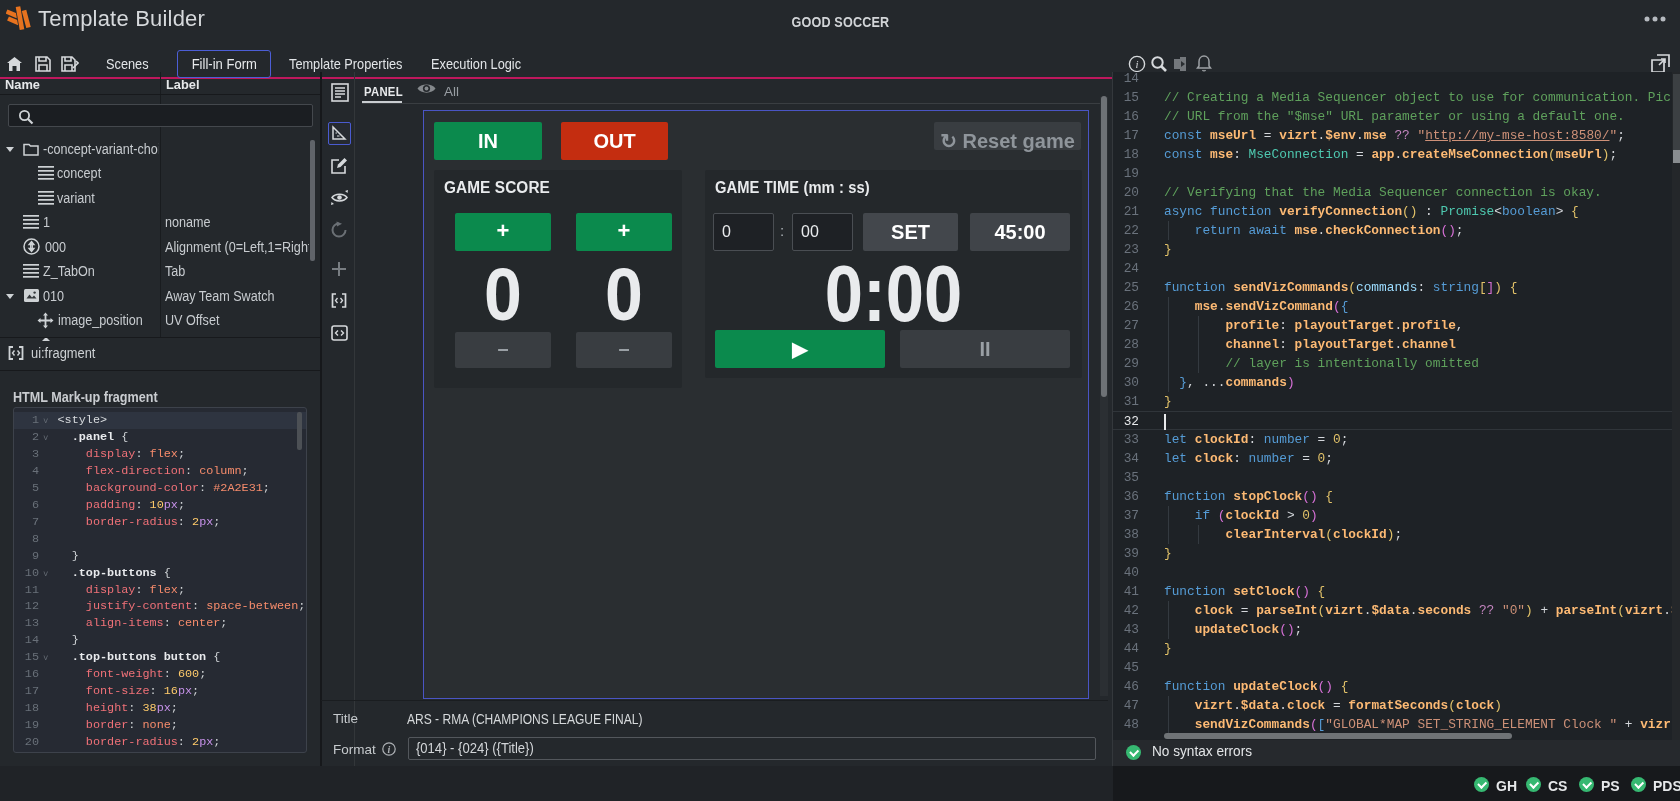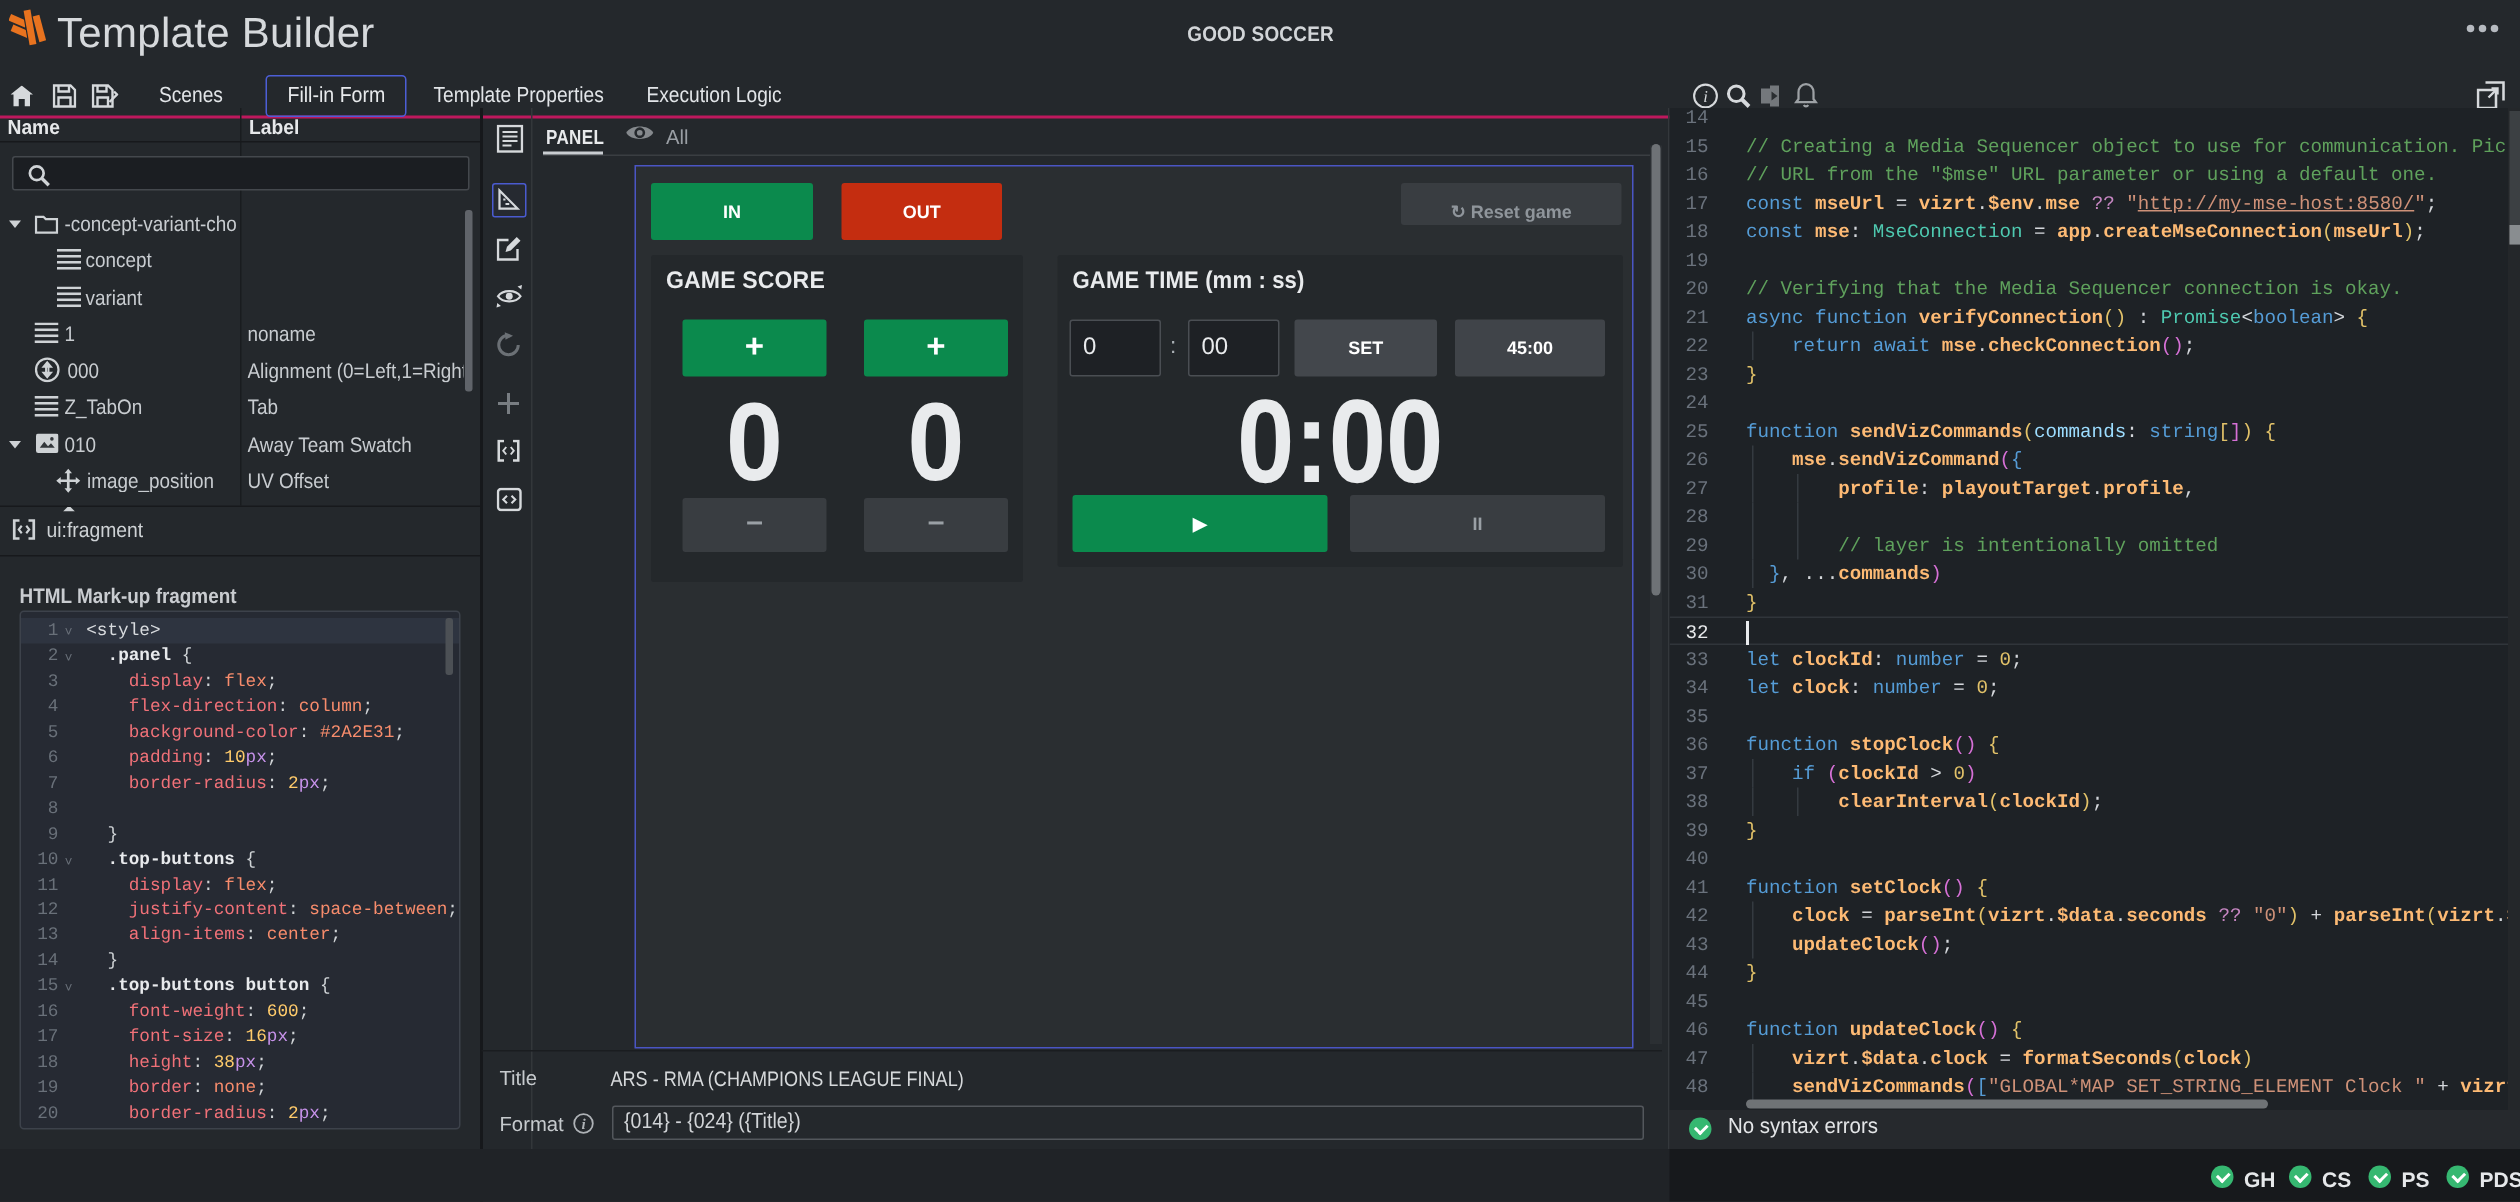--- a/index.html
+++ b/index.html
@@ -2,21 +2,21 @@
 <html><head>
 <meta charset="utf-8">
 <style>
   * { margin:0; padding:0; box-sizing:border-box; }
   html,body { width:1680px; height:801px; overflow:hidden; }
   body { background:#24282c; font-family:"Liberation Sans", sans-serif; position:relative; }
   .abs { position:absolute; }
   svg { display:block; }
   
   #topbar { left:0; top:0; width:1680px; height:40px; }
-  #apptitle { left:38px; top:6px; font-size:28px; color:#d6d9dc; font-weight:400; letter-spacing:0.2px;text-align:right; }
+  #apptitle { left:38px; top:6px; font-size:22px; color:#d6d9dc; font-weight:400; letter-spacing:0.2px;text-align:right; }
   #doctitle { left:0; top:14px; width:1680px; text-align:center; font-size:14px; font-weight:700; color:#d2d5d8; letter-spacing:0.2px; }
   
   
   #toolbar2 { left:0; top:48px; width:1680px; height:31px; border-bottom:2px solid #be185d; }
   .navtab { position:absolute; top:3px; height:26px; line-height:26px; font-size:14.5px; color:#e2e5e8; transform:scaleX(0.88); transform-origin:0 50%; }
   #fillin { left:177px; top:2px; width:94px; height:28px; border:1px solid #4c5ed6; border-radius:3px; text-align:center; line-height:26px; font-size:14.5px; color:#e8eaec; }
   #fillin span { display:inline-block; transform:scaleX(0.9); }
   
   #leftpanel { left:0; top:72px; width:320px; height:729px; }
   .hdrlabel { font-size:13.5px; font-weight:700; color:#e6e8ea; transform:scaleX(0.95); transform-origin:0 50%; }
@@ -26,21 +26,21 @@
   .caret { position:absolute; left:6px; top:10px; width:0; height:0; border-left:4.5px solid transparent; border-right:4.5px solid transparent; border-top:5.5px solid #ced2d5; }
   
   .cm { font-family:"Liberation Mono", monospace; white-space:pre; }
   
   #midtools { left:320px; top:72px; width:35px; height:729px; border-left:2px solid #16181b; border-right:1px solid #33373a; }
   #midarea { left:355px; top:72px; width:753px; height:729px; }
   #paneltab { left:9px; top:11.5px; font-size:13.5px; font-weight:700; color:#e8eaec; letter-spacing:0.3px; transform:scaleX(0.84); transform-origin:0 50%; }
   #tabline { left:7px; top:29px; width:40px; height:2.5px; background:#c9cdd1; }
   #tabsep { left:7px; top:30.6px; width:745px; height:1px; background:#3a3e42; }
   #panelwrap { left:68px; top:38px; width:666px; height:589px; border:1px solid #4a55c4; background:#2a2e31; }
-  .btn { position:absolute; border-radius:2px; font-weight:700; font-size:12px; text-align:center; color:#fff; }
+  .btn { position:absolute; border-radius:2px; font-weight:700; font-size:20px; text-align:center; color:#fff; }
   .green { background:#0b8a4d; }
   .red { background:#c42d10; }
   .gray { background:#393d41; color:#9aa0a5; }
   .subpanel { position:absolute; background:#24282b; border-radius:2px; }
   .sublabel { position:absolute; font-size:16px; font-weight:700; color:#e9ebed; letter-spacing:0.1px; }
   .bignum { position:absolute; font-weight:700; color:#e9ebed; }
   .tinput { position:absolute; background:#1e2125; border:1px solid #4a4e53; border-radius:2px; color:#e9ebed; font-size:16px; padding-left:8px; line-height:36px; }
   
   #editor { left:1113px; top:72px; width:567px; height:668px; background:#1e2226; overflow:hidden; }
   #editor .line { position:absolute; left:0; height:19px; line-height:19px; font-size:12.8px; width:900px; }
@@ -349,21 +349,21 @@
 <div class="line" style="top:73.3px"><span class="ln">18</span><span class="code"><i class="kw">const </i><i class="id">mse</i><i class="pl">: </i><i class="ty">MseConnection</i><i class="pl"> = </i><i class="id">app</i><i class="pl">.</i><i class="id">createMseConnection</i><i class="gd">(</i><i class="id">mseUrl</i><i class="gd">)</i><i class="pl">;</i></span></div>
 <div class="line" style="top:92.3px"><span class="ln">19</span><span class="code"></span></div>
 <div class="line" style="top:111.3px"><span class="ln">20</span><span class="code"><i class="cmt">// Verifying that the Media Sequencer connection is okay.</i></span></div>
 <div class="line" style="top:130.3px"><span class="ln">21</span><span class="code"><i class="kw">async function </i><i class="id">verifyConnection</i><i class="gd">()</i><i class="pl"> : </i><i class="ty">Promise</i><i class="pl">&lt;</i><i class="kw">boolean</i><i class="pl">&gt; </i><i class="gd">{</i></span></div>
 <div class="line" style="top:149.3px"><span class="ln">22</span><b class="ig" style="left:54.5px"></b><span class="code"><i class="pl">    </i><i class="kw">return await </i><i class="id">mse</i><i class="pl">.</i><i class="id">checkConnection</i><i class="pk">()</i><i class="pl">;</i></span></div>
 <div class="line" style="top:168.3px"><span class="ln">23</span><span class="code"><i class="gd">}</i></span></div>
 <div class="line" style="top:187.3px"><span class="ln">24</span><span class="code"></span></div>
 <div class="line" style="top:206.3px"><span class="ln">25</span><span class="code"><i class="kw">function </i><i class="id">sendVizCommands</i><i class="gd">(</i><i class="pr">commands</i><i class="pl">: </i><i class="kw">string</i><i class="gd">[</i><i class="pk">]</i><i class="gd">)</i><i class="pl"> </i><i class="gd">{</i></span></div>
 <div class="line" style="top:225.3px"><span class="ln">26</span><b class="ig" style="left:54.5px"></b><span class="code"><i class="pl">    </i><i class="id">mse</i><i class="pl">.</i><i class="id">sendVizCommand</i><i class="pk">(</i><i class="bb">{</i></span></div>
 <div class="line" style="top:244.3px"><span class="ln">27</span><b class="ig" style="left:54.5px"></b><b class="ig" style="left:85.2px"></b><span class="code"><i class="pl">        </i><i class="id">profile</i><i class="pl">: </i><i class="id">playoutTarget</i><i class="pl">.</i><i class="id">profile</i><i class="pl">,</i></span></div>
-<div class="line" style="top:263.3px"><span class="ln">28</span><b class="ig" style="left:54.5px"></b><b class="ig" style="left:85.2px"></b></div>
+<div class="line" style="top:263.3px"><span class="ln">28</span><b class="ig" style="left:54.5px"></b><b class="ig" style="left:85.2px"></b><span class="code"><i class="pl">        </i><i class="id">channel</i><i class="pl">: </i><i class="id">playoutTarget</i><i class="pl">.</i><i class="id">channel</i></span></div>
 <div class="line" style="top:282.3px"><span class="ln">29</span><b class="ig" style="left:54.5px"></b><b class="ig" style="left:85.2px"></b><span class="code"><i class="pl">        </i><i class="cmt">// layer is intentionally omitted</i></span></div>
 <div class="line" style="top:301.3px"><span class="ln">30</span><b class="ig" style="left:54.5px"></b><span class="code"><i class="pl">  </i><i class="bb">}</i><i class="pl">, ...</i><i class="id">commands</i><i class="pk">)</i></span></div>
 <div class="line" style="top:320.3px"><span class="ln">31</span><span class="code"><i class="gd">}</i></span></div>
 <div class="line active" style="top:339.3px"><span class="ln">32</span><span class="code"><i class="cursor"></i></span></div>
 <div class="line" style="top:358.3px"><span class="ln">33</span><span class="code"><i class="kw">let </i><i class="id">clockId</i><i class="pl">: </i><i class="kw">number</i><i class="pl"> = </i><i class="gd">0</i><i class="pl">;</i></span></div>
 <div class="line" style="top:377.3px"><span class="ln">34</span><span class="code"><i class="kw">let </i><i class="id">clock</i><i class="pl">: </i><i class="kw">number</i><i class="pl"> = </i><i class="gd">0</i><i class="pl">;</i></span></div>
 <div class="line" style="top:396.3px"><span class="ln">35</span><span class="code"></span></div>
 <div class="line" style="top:415.3px"><span class="ln">36</span><span class="code"><i class="kw">function </i><i class="id">stopClock</i><i class="pk">()</i><i class="pl"> </i><i class="gd">{</i></span></div>
 <div class="line" style="top:434.3px"><span class="ln">37</span><b class="ig" style="left:54.5px"></b><span class="code"><i class="pl">    </i><i class="kw">if </i><i class="pk">(</i><i class="id">clockId</i><i class="pl"> &gt; </i><i class="gd">0</i><i class="pk">)</i></span></div>
 <div class="line" style="top:453.3px"><span class="ln">38</span><b class="ig" style="left:54.5px"></b><b class="ig" style="left:85.2px"></b><span class="code"><i class="pl">        </i><i class="id">clearInterval</i><i class="gd">(</i><i class="id">clockId</i><i class="gd">)</i><i class="pl">;</i></span></div>

